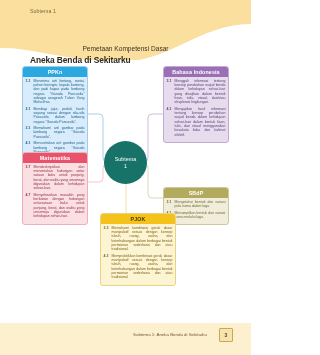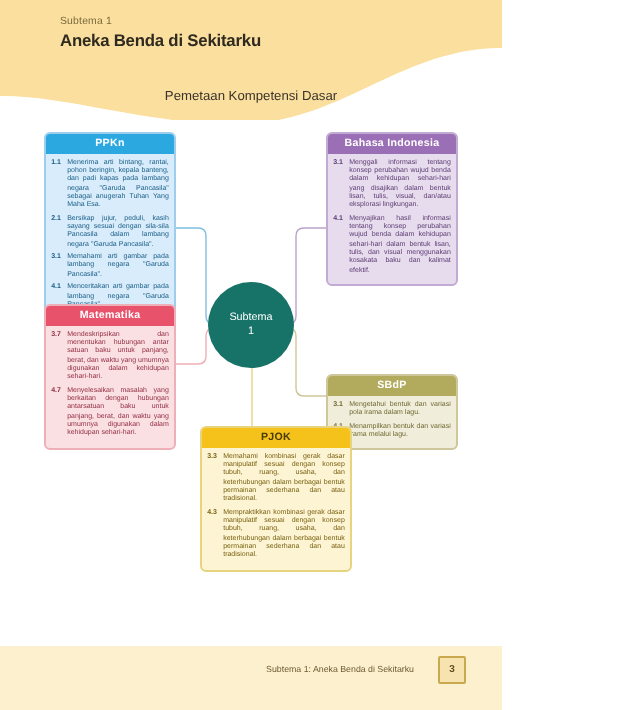--- a/index.html
+++ b/index.html
@@ -54,20 +54,21 @@
     color: #7d6a3c;
     letter-spacing: 0.1px;
     line-height: 7px;
   }
   .subtema-title {
     font-size: 8.4px;
     font-weight: bold;
     color: #2f2a20;
     line-height: 11px;
     letter-spacing: -0.1px;
+    margin-top: 40px;
   }
 
   .page-heading {
     position: absolute;
     top: 45px;
     left: 0;
     width: 251px;
     text-align: center;
     font-size: 6.6px;
     color: #3a332a;

